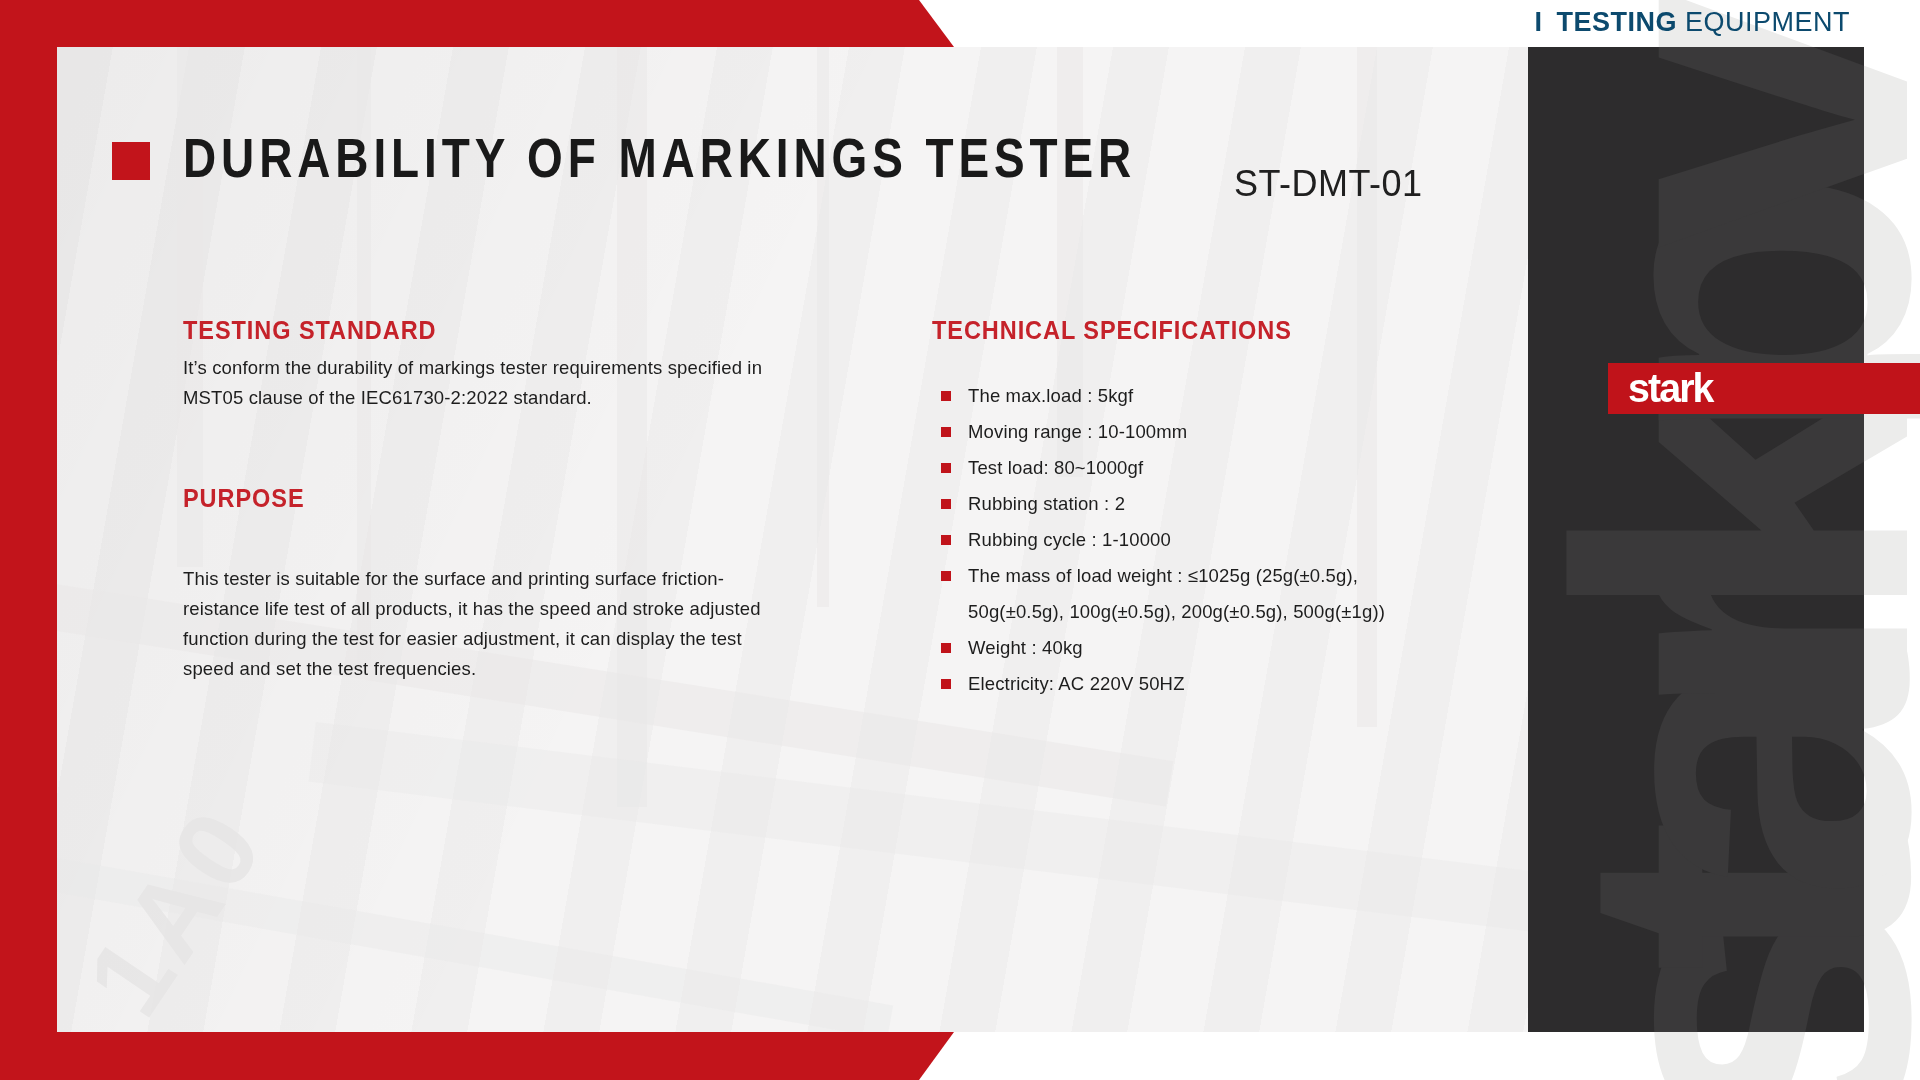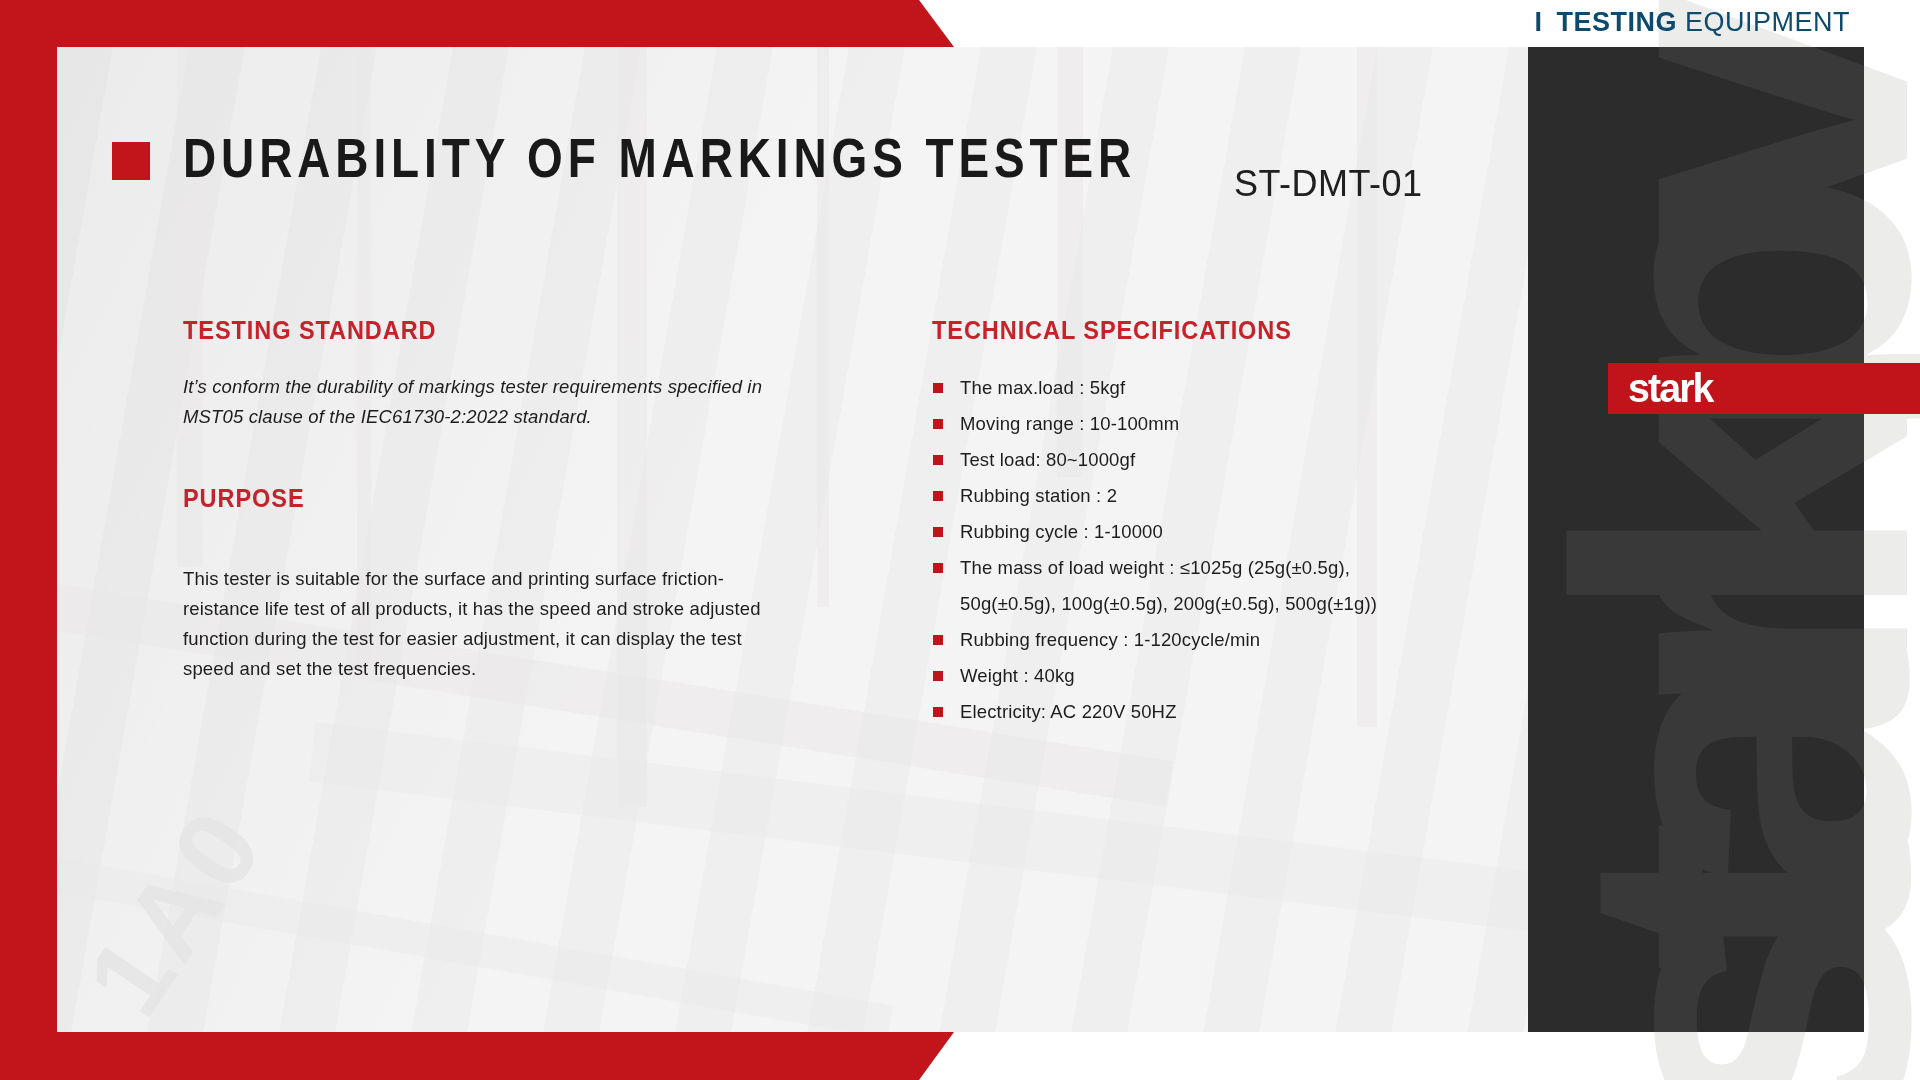--- a/index.html
+++ b/index.html
@@ -95,26 +95,26 @@
     position:absolute;z-index:3;font-size:25px;font-weight:bold;color:#c5222a;
     letter-spacing:1px;white-space:nowrap;transform:scaleX(0.94);transform-origin:left top;
   }
   .h-standard{left:183px;top:316px;}
   .h-purpose{left:183px;top:484px;}
   .h-specs{left:932px;top:316px;}
   .sec-body{
     position:absolute;z-index:3;font-size:18.5px;color:#1d1d1d;
     line-height:30px;letter-spacing:.15px;width:592px;left:183px;
   }
-  .b-standard{top:372px;font-style:italic;}
+  .b-standard{top:353px;}
   .b-purpose{top:564px;}
   
   .spec-list{
     position:absolute;left:932px;top:370px;z-index:3;width:478px;
-    list-style:none;margin:0;padding:0;
+    list-style:none;margin:8px;padding:0;
   }
   .spec-list li{
     position:relative;padding-left:28px;line-height:36px;
     font-size:18.5px;color:#1d1d1d;letter-spacing:.15px;
   }
   .spec-list li .sq{
     position:absolute;left:1px;top:13px;width:10px;height:10px;background:#c0131a;
   }
   .spec-list li .t{display:inline-block;max-width:450px;vertical-align:top;}
 </style>
@@ -187,21 +187,20 @@
     <li>
     <span class="sq"></span>
     <span class="t">Rubbing cycle : 1-10000</span>
   </li>
     <li>
     <span class="sq"></span>
     <span class="t">The mass of load weight : ≤1025g (25g(±0.5g), 50g(±0.5g), 100g(±0.5g), 200g(±0.5g), 500g(±1g))</span>
   </li>
     <li>
     <span class="sq"></span>
-    <span class="t">Rubbing frequency : 1-120cycle/min</span>
   </li>
     <li>
     <span class="sq"></span>
     <span class="t">Weight : 40kg</span>
   </li>
     <li>
     <span class="sq"></span>
     <span class="t">Electricity: AC 220V 50HZ</span>
   </li>
   </ul>

